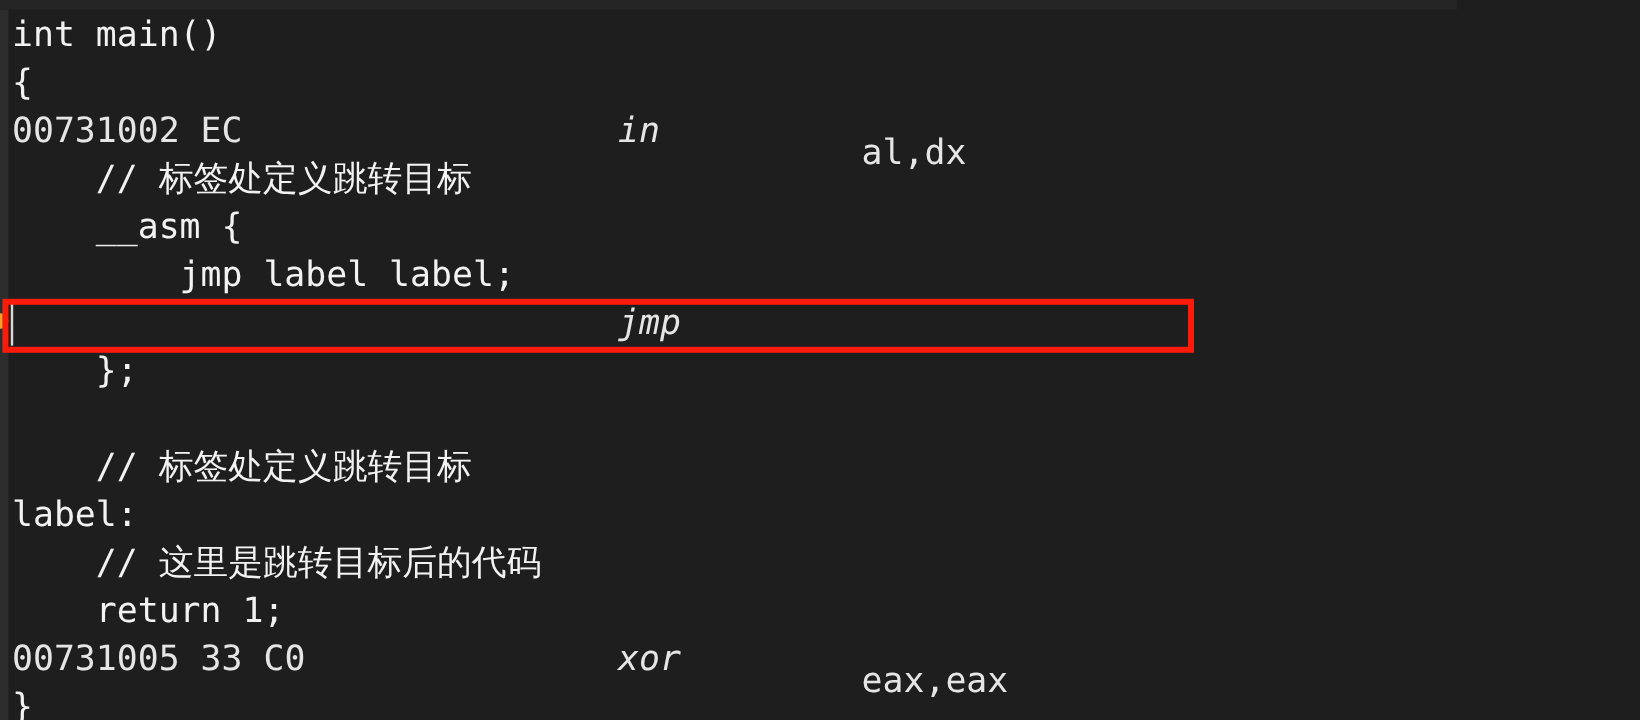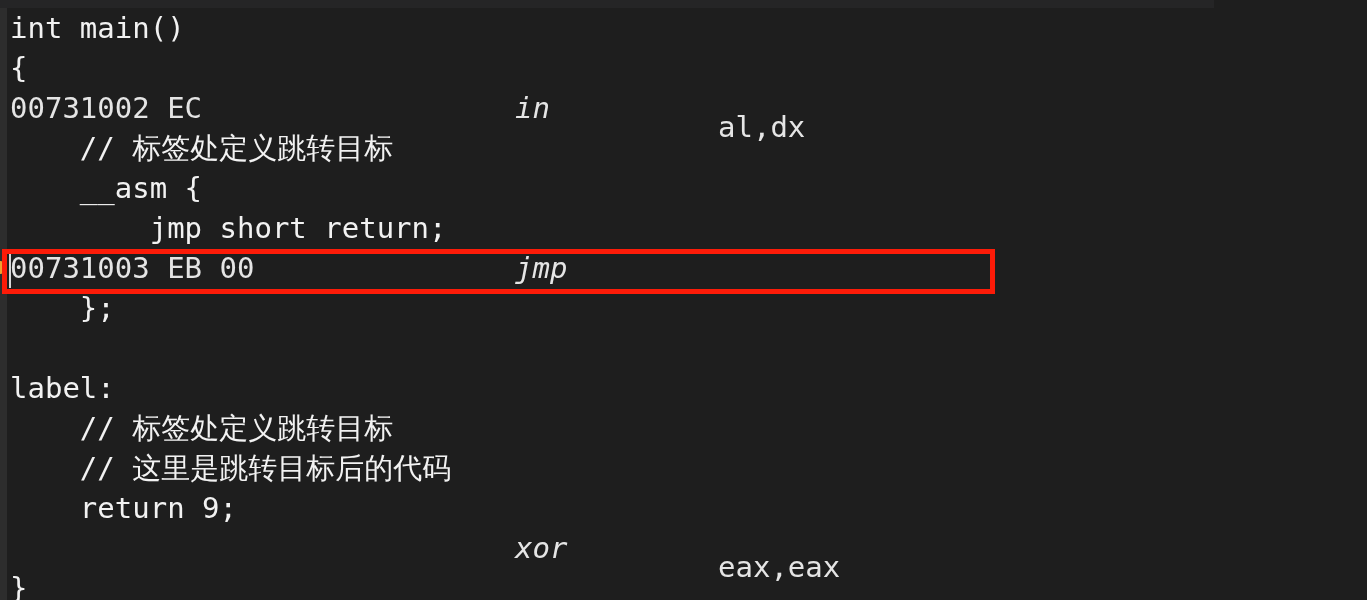--- a/index.html
+++ b/index.html
@@ -151,53 +151,53 @@
 
     <div class="line src">
       <span class="src-text">    // 标签处定义跳转目标</span>
     </div>
 
     <div class="line src">
       <span class="src-text">    __asm {</span>
     </div>
 
     <div class="line src">
-      <span class="src-text">        jmp short return;</span>
+      <span class="src-text">        jmp label label;</span>
     </div>
 
     <div class="line asm">
-      <span class="col-addr"><span>00731003</span> <span>EB 00</span></span>
       <span class="col-mnem">jmp</span>
     </div>
 
     <div class="line src">
       <span class="src-text">    };</span>
     </div>
 
     <div class="line src">
       <span class="src-text"></span>
     </div>
 
     <div class="line src">
+      <span class="src-text">    // 标签处定义跳转目标</span>
+    </div>
+
+    <div class="line src">
       <span class="src-text">label:</span>
     </div>
 
     <div class="line src">
-      <span class="src-text">    // 标签处定义跳转目标</span>
-    </div>
-
-    <div class="line src">
       <span class="src-text">    // 这里是跳转目标后的代码</span>
     </div>
 
     <div class="line src">
-      <span class="src-text">    return 9;</span>
+      <span class="src-text">    return 1;</span>
     </div>
 
     <div class="line asm">
+      <span class="col-addr"><span>00731005</span> <span>33 C0</span></span>
       <span class="col-mnem">xor</span>
       <span class="col-ops">eax,eax</span>
     </div>
 
     <div class="line src">
       <span class="src-text">}</span>
     </div>
 
   </div>
 

